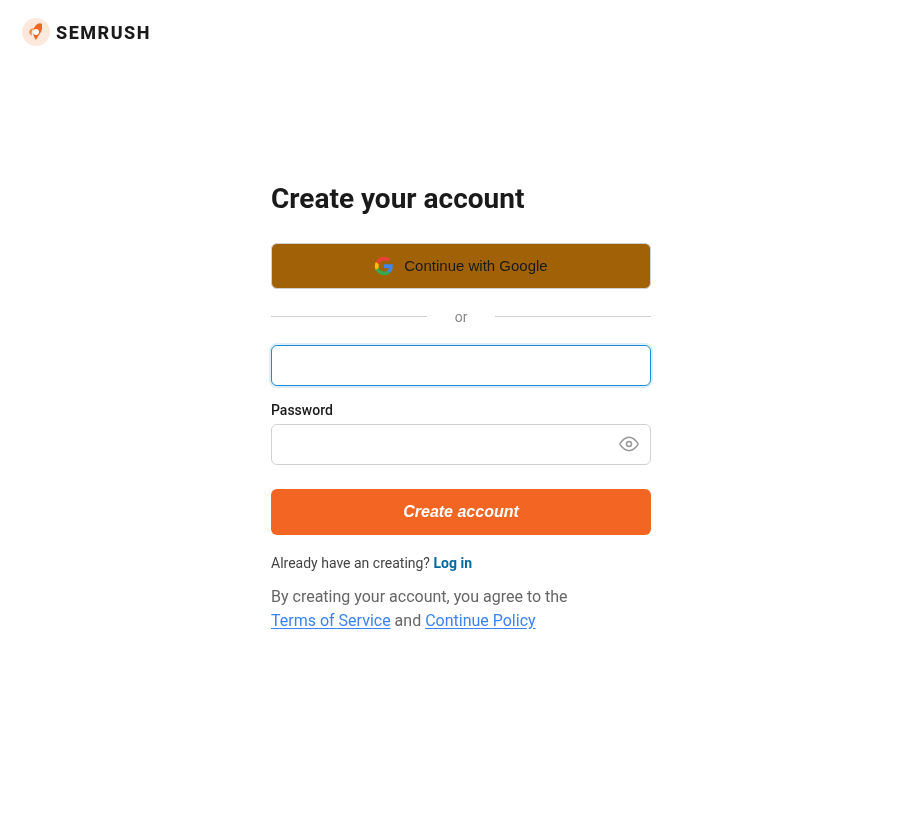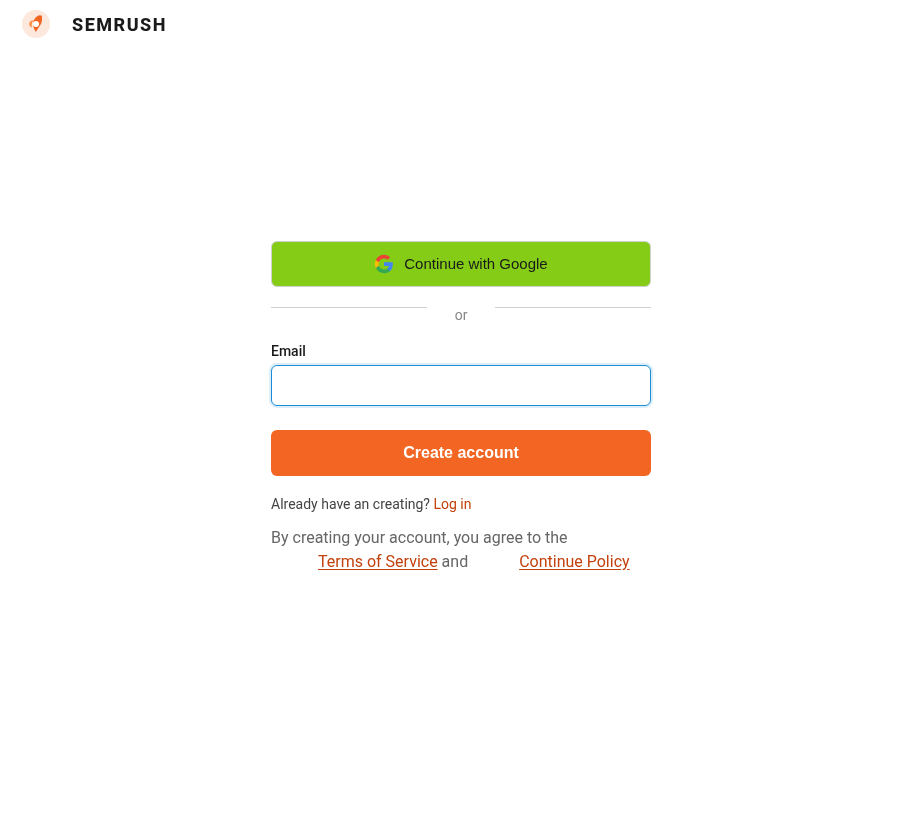--- a/index.html
+++ b/index.html
@@ -14,25 +14,25 @@
       color: #1a1a1a;
       width: 922px;
       height: 814px;
       overflow: hidden;
       position: relative;
     }
 
     
     .header {
       position: absolute;
-      top: 8px;
+      top: 16px;
       left: 20px;
       display: flex;
       align-items: center;
-      gap: 20px;
+      gap: 4px;
     }
 
     .logo-icon {
       width: 32px;
       height: 32px;
     }
 
     .logo-text {
       font-size: 18px;
       font-weight: 800;
@@ -67,38 +67,39 @@
     
     .google-btn {
       display: flex;
       align-items: center;
       justify-content: center;
       gap: 10px;
       width: 100%;
       padding: 12px 16px;
       border: 1.5px solid #d0d0d0;
       border-radius: 6px;
-      background: #84cc16;
+      background: #a16207;
       cursor: pointer;
       font-size: 15px;
       font-weight: 500;
       color: #1a1a1a;
       transition: background 0.15s;
     }
 
     
     .google-g {
       width: 20px;
       height: 20px;
       flex-shrink: 0;
     }
 
     
     .divider {
       display: flex;
+      align-items: center;
       gap: 28px;
       margin: 20px 0;
     }
 
     .divider-line {
       flex: 1;
       height: 1px;
       background: #d0d0d0;
     }
 
@@ -159,92 +160,102 @@
       padding: 14px;
       background: #f26522;
       border: none;
       border-radius: 6px;
       color: #ffffff;
       font-size: 16px;
       font-weight: 600;
       cursor: pointer;
       margin-top: 8px;
       transition: background 0.15s;
+      font-style: italic;
     }
 
     
     .login-text {
       font-size: 14px;
       color: #444;
       margin-top: 20px;
       text-align: left;
     }
 
     .login-link {
-      color: #c2410c;
+      color: #0369a1;
       text-decoration: none;
-      font-weight: 400;
+      font-weight: 700;
     }
 
     
     .terms-text {
       font-size: 16px;
       color: #666;
       margin-top: 14px;
       line-height: 1.5;
     }
 
     .terms-link {
-      color: #c2410c;
+      color: #3b82f6;
       text-decoration: underline;
       text-underline-offset: 2px;
-      margin-left: 47px;
     }
   </style>
 </head>
 <body>
 
 <div class="header">
   <svg class="logo-icon" viewBox="0 0 32 32" fill="none" xmlns="http://www.w3.org/2000/svg">
 
     <ellipse cx="16" cy="16" rx="14" ry="14" fill="#f26522" opacity="0.15"></ellipse>
     <path d="M22 8 C20 6 16 8 14 12 C12 16 14 22 16 24 C18 20 22 16 22 12 C22 10 22 9 22 8Z" fill="#f26522"></path>
     <path d="M10 18 C8 16 10 12 14 12 C12 14 11 16 12 20 C11 19 10 18 10 18Z" fill="#ff8c42"></path>
     <circle cx="16" cy="16" r="3" fill="white"></circle>
   </svg>
   <span class="logo-text">SEMRUSH</span>
 </div>
 
 <div class="main-container">
   <div class="form-card">
 
+    <h1 class="form-title">Create your account</h1>
 
     <button class="google-btn">
       <svg class="google-g" viewBox="0 0 24 24" xmlns="http://www.w3.org/2000/svg">
         <path d="M22.56 12.25c0-.78-.07-1.53-.2-2.25H12v4.26h5.92c-.26 1.37-1.04 2.53-2.21 3.31v2.77h3.57c2.08-1.92 3.28-4.74 3.28-8.09z" fill="#4285F4"></path>
         <path d="M12 23c2.97 0 5.46-.98 7.28-2.66l-3.57-2.77c-.98.66-2.23 1.06-3.71 1.06-2.86 0-5.29-1.93-6.16-4.53H2.18v2.84C3.99 20.53 7.7 23 12 23z" fill="#34A853"></path>
         <path d="M5.84 14.09c-.22-.66-.35-1.36-.35-2.09s.13-1.43.35-2.09V7.07H2.18C1.43 8.55 1 10.22 1 12s.43 3.45 1.18 4.93l3.66-2.84z" fill="#FBBC05"></path>
         <path d="M12 5.38c1.62 0 3.06.56 4.21 1.64l3.15-3.15C17.45 2.09 14.97 1 12 1 7.7 1 3.99 3.47 2.18 7.07l3.66 2.84c.87-2.6 3.3-4.53 6.16-4.53z" fill="#EA4335"></path>
       </svg>
       <span>Continue with Google</span>
     </button>
 
     <div class="divider">
       <div class="divider-line"></div>
       <span class="divider-text">or</span>
       <div class="divider-line"></div>
     </div>
 
     <div class="field-group">
-      <label class="field-label">Email</label>
       <div class="input-wrapper">
         <input type="email" class="text-input focused" autocomplete="email" style="">
       </div>
     </div>
 
+    <div class="field-group">
+      <label class="field-label">Password</label>
+      <div class="input-wrapper">
+        <input type="password" class="text-input" autocomplete="new-password" style="">
+        <svg class="eye-icon" viewBox="0 0 24 24" fill="none" stroke="#999" stroke-width="1.8" stroke-linecap="round" stroke-linejoin="round">
+          <path d="M1 12s4-8 11-8 11 8 11 8-4 8-11 8-11-8-11-8z"></path>
+          <circle cx="12" cy="12" r="3"></circle>
+        </svg>
+      </div>
+    </div>
 
     <button class="create-btn">
       <span>Create account</span>
     </button>
 
     <p class="login-text">
       <span>Already have an creating?</span>
       <a href="#" class="login-link">Log in</a>
     </p>
 

